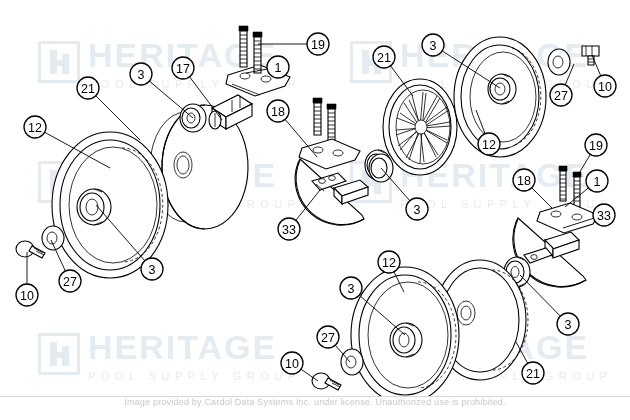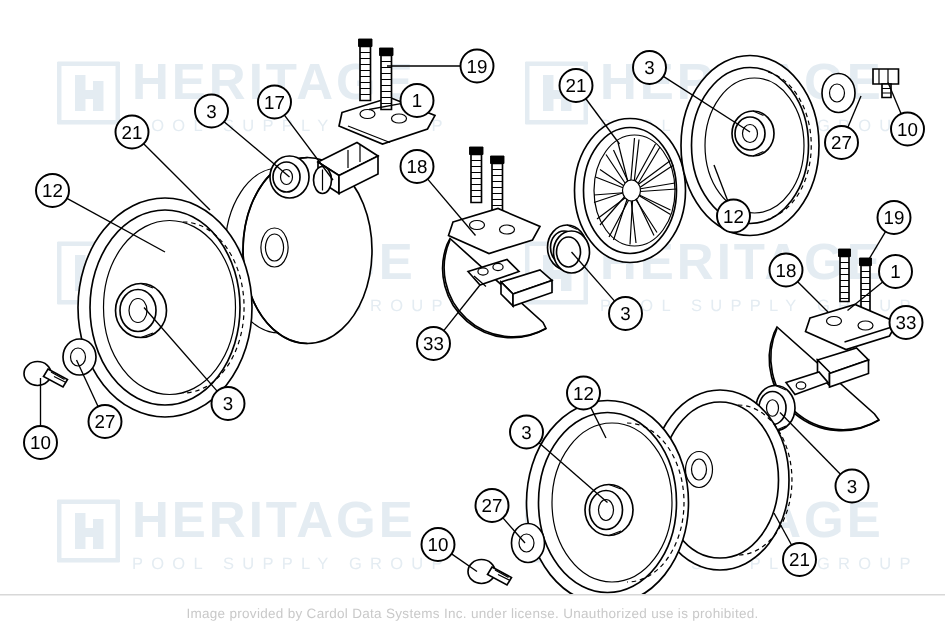--- a/index.html
+++ b/index.html
@@ -26,21 +26,21 @@
     line-height:1;
   }
   .wm-sub{
     letter-spacing:5.5px;
     line-height:1;
   }
   .footer-bar{
     position:absolute;left:0;top:396px;width:630px;height:24px;
     background:#ffffff;
     border-top:1px solid #d8d8d8;
-    display:flex;align-items:center;justify-content:center;
+    display:flex;justify-content:center;
   }
   .footer-text{
     font-size:9px;
     color:#c9c9c9;
     letter-spacing:.2px;
     white-space:nowrap;
   }
 </style>
 </head>
 <body>

